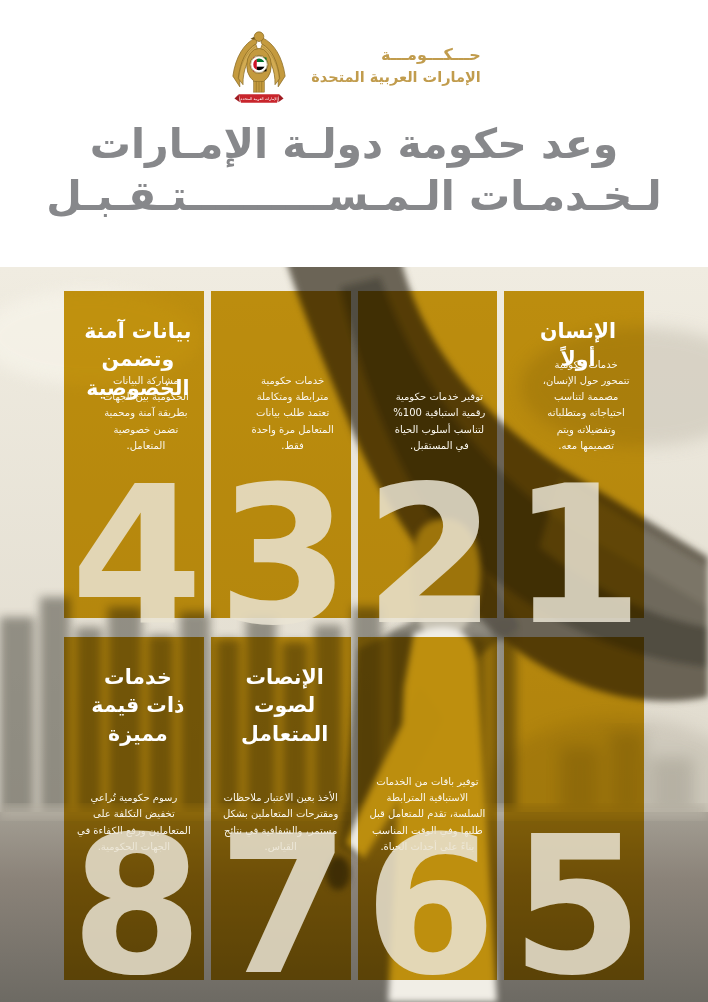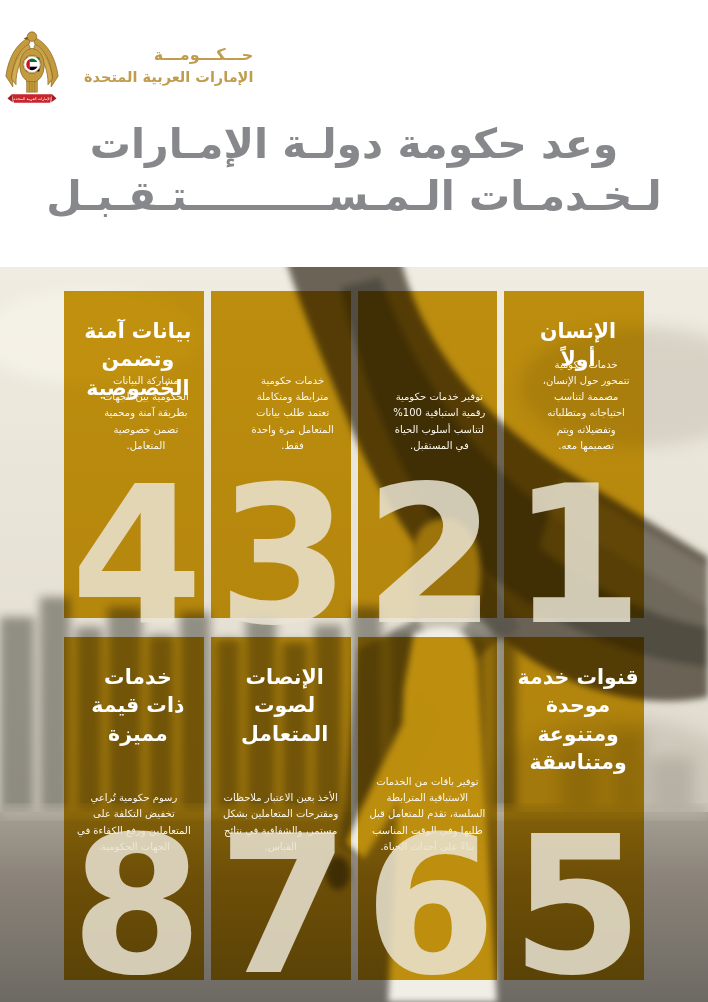--- a/index.html
+++ b/index.html
@@ -1,21 +1,21 @@
 <!DOCTYPE html>
 <html lang="ar" dir="rtl"><head>
 <meta charset="utf-8">
 <style>
   html,body{margin:0;padding:0;background:#ffffff;}
   .poster{position:relative;width:708px;height:1002px;overflow:hidden;
           font-family:"DejaVu Sans",sans-serif;background:#ffffff;}
 
   
   .header{position:absolute;top:0;left:0;width:708px;height:267px;background:#ffffff;z-index:5;}
-  .logo-row{position:absolute;top:26px;left:0;width:708px;display:flex;justify-content:flex-start;
+  .logo-row{position:absolute;top:26px;left:0;width:708px;display:flex;justify-content:center;
             align-items:center;gap:20px;direction:ltr;}
   .emblem{width:64px;height:80px;flex:0 0 auto;}
   .logo-text{text-align:right;color:#c19c4d;line-height:1.5;}
   .logo-line1{font-size:16px;font-weight:bold;letter-spacing:1px;}
   .logo-line2{font-size:14.5px;font-weight:bold;}
   .main-title{position:absolute;top:118px;left:0;width:708px;text-align:center;
               color:#87888b;font-weight:bold;line-height:1.28;}
   .title-line{font-size:41px;white-space:nowrap;}
 
   
@@ -214,24 +214,20 @@
 
     <div class="card r1">
       <div class="card-title">بيانات آمنة
 وتضمن
 الخصوصية</div>
       <div class="card-body">مشاركة البيانات الحكومية بين الجهات بطريقة آمنة ومحمية تضمن خصوصية المتعامل.</div>
       <div class="card-num">4</div>
     </div>
 
     <div class="card r2">
-      <div class="card-title">قنوات خدمة
-موحدة
-ومتنوعة
-ومتناسقة</div>
       <div class="card-num">5</div>
     </div>
 
     <div class="card r2">
       <div class="card-body">توفير باقات من الخدمات الاستباقية المترابطة السلسة، تقدم للمتعامل قبل طلبها وفي الوقت المناسب بناءً على أحداث الحياة.</div>
       <div class="card-num">6</div>
     </div>
 
     <div class="card r2">
       <div class="card-title">الإنصات

